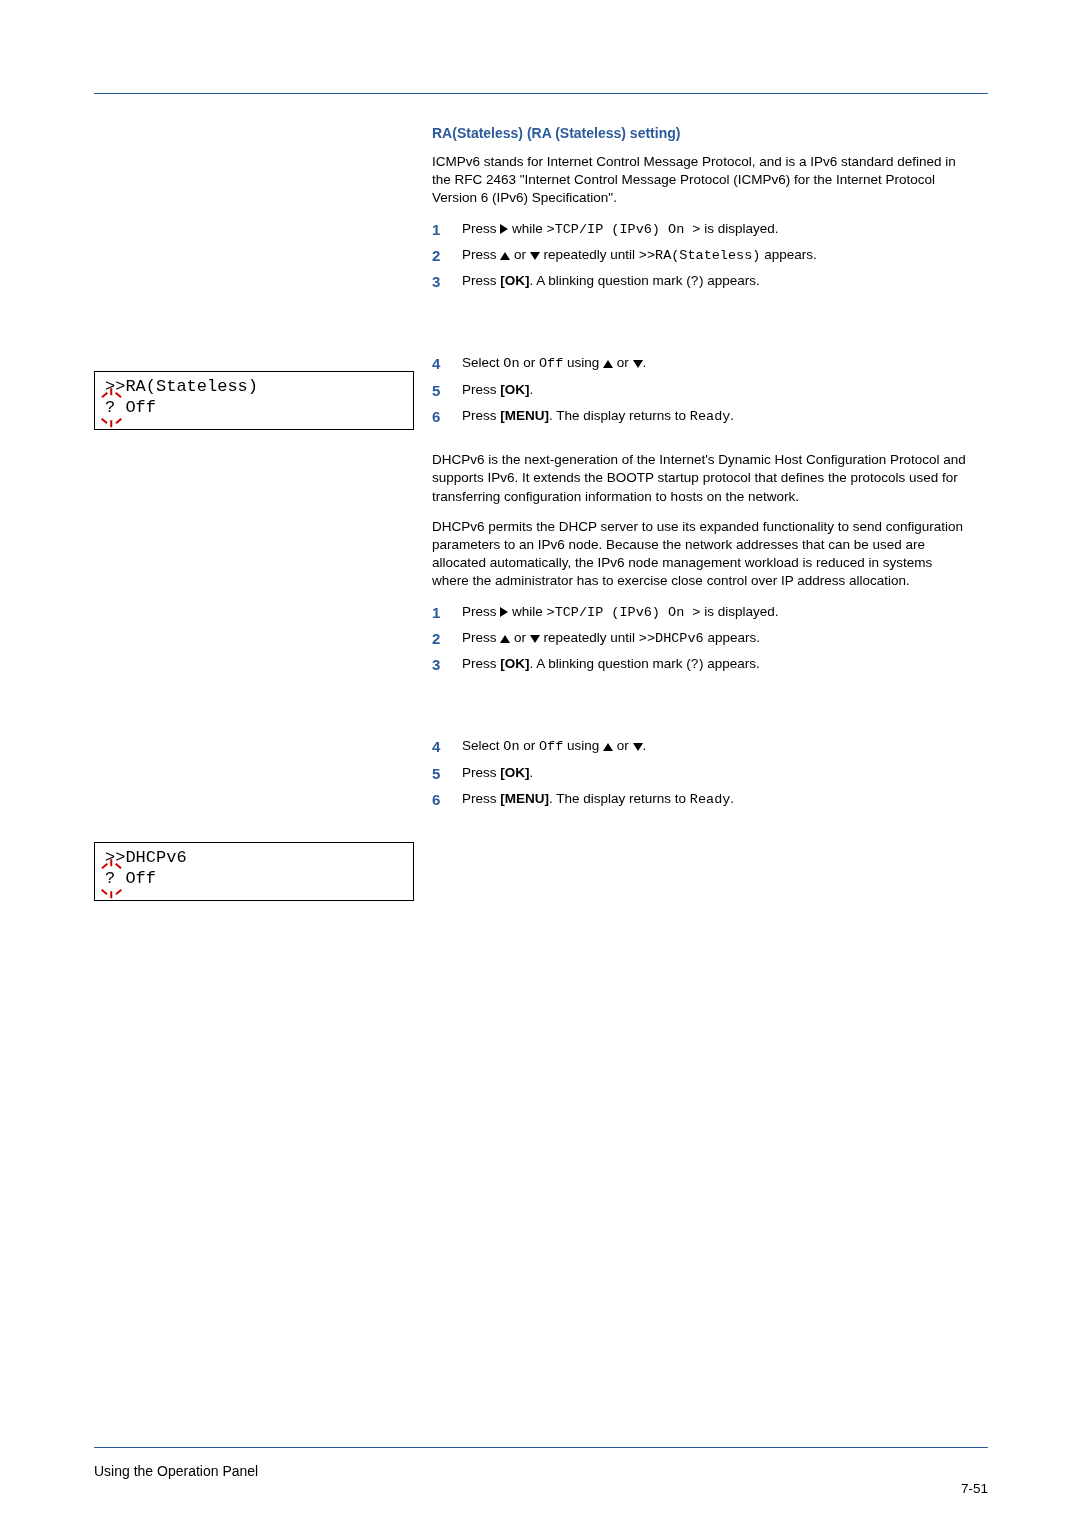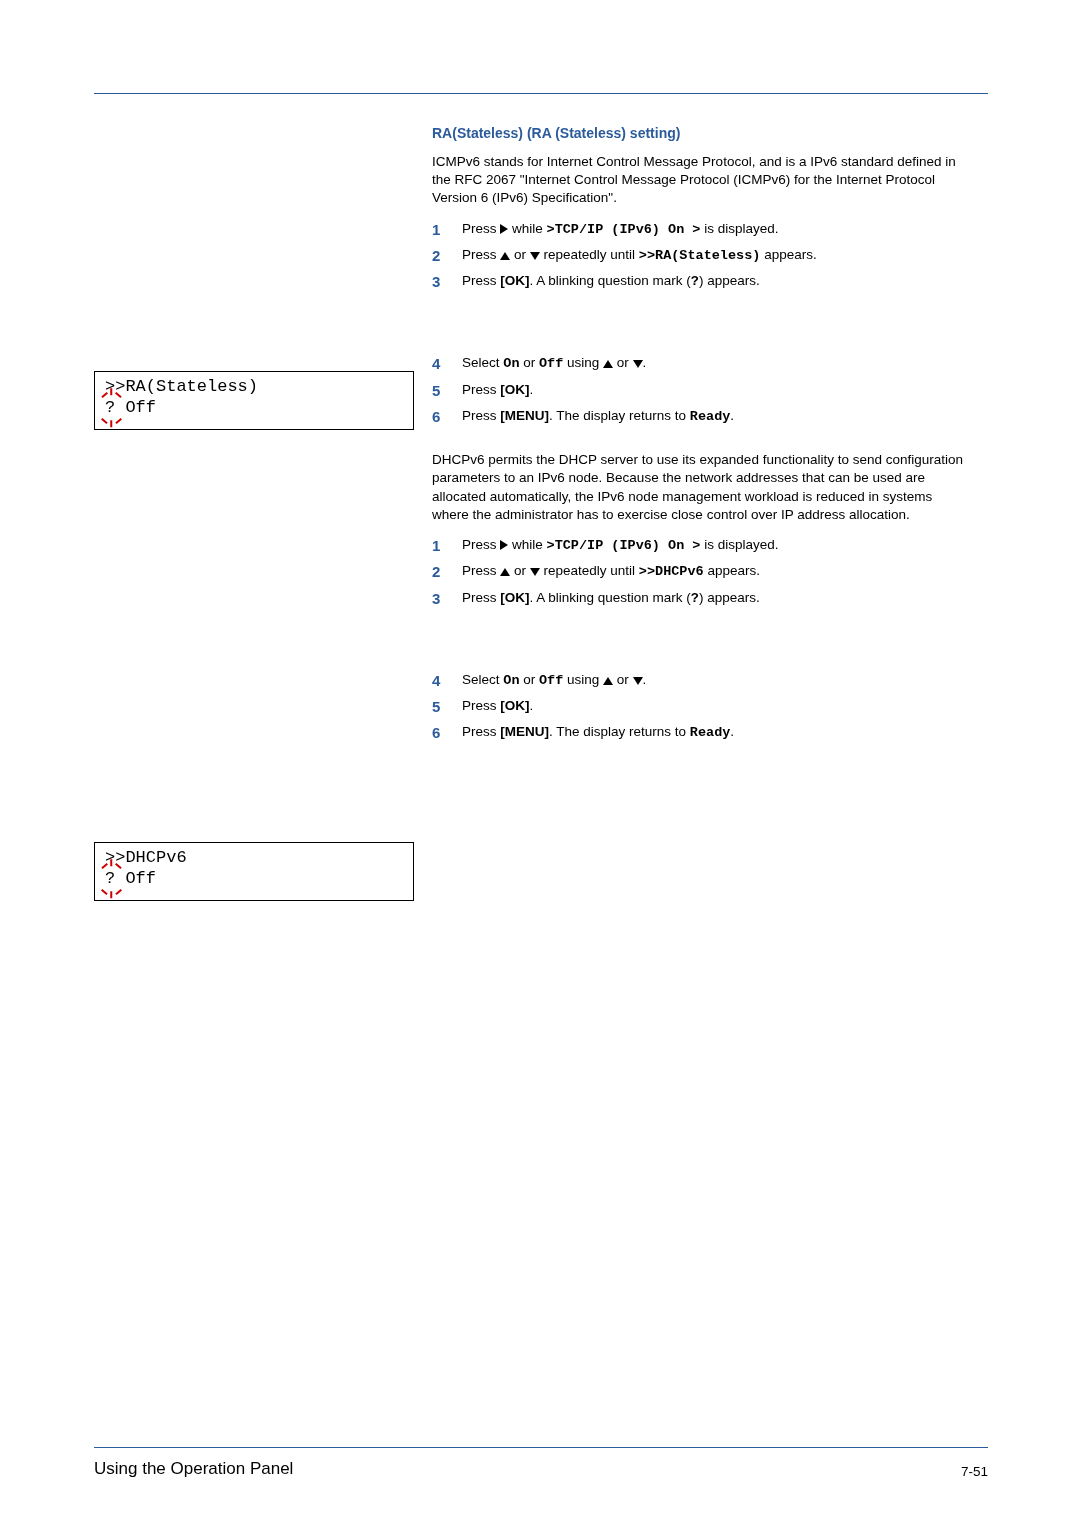--- a/index.html
+++ b/index.html
@@ -23,26 +23,26 @@
     position: absolute;
     bottom: 79px;
     left: 94px;
     right: 92px;
     border-top: 1px solid #2b5b9b;
   }
   .footer-left {
     position: absolute;
     bottom: 48px;
     left: 94px;
-    font-size: 17px;
+    font-size: 14px;
     color: #000;
   }
   .footer-right {
     position: absolute;
-    bottom: 48px;
+    bottom: 31px;
     right: 92px;
     font-size: 13.5px;
     color: #000;
   }
   .content {
     position: absolute;
     top: 125px;
     left: 432px;
     right: 108px;
   }
@@ -62,21 +62,21 @@
     line-height: 1.35;
   }
   .step-num {
     color: #2b5b9b;
     font-weight: bold;
     width: 30px;
     flex-shrink: 0;
     font-size: 15px;
   }
   .step-text { flex: 1; }
-  .mono { font-family: "Courier New", monospace; font-weight: bold; }
+  .mono { font-family: "Courier New", monospace; }
   .tri {
     display: inline-block;
     vertical-align: -1px;
   }
   .tri-right {
     width: 0; height: 0;
     border-top: 5px solid transparent;
     border-bottom: 5px solid transparent;
     border-left: 8px solid #000;
   }
@@ -122,21 +122,21 @@
   .spacer-big { height: 28px; }
 </style>
 </head>
 <body>
 
 <div class="hr-top"></div>
 
 <div class="content">
 
   <div class="section-heading">RA(Stateless) (RA (Stateless) setting)</div>
-  <div class="para">ICMPv6 stands for Internet Control Message Protocol, and is a IPv6 standard defined in the RFC 2067 "Internet Control Message Protocol (ICMPv6) for the Internet Protocol Version 6 (IPv6) Specification".</div>
+  <div class="para">ICMPv6 stands for Internet Control Message Protocol, and is a IPv6 standard defined in the RFC 2463 "Internet Control Message Protocol (ICMPv6) for the Internet Protocol Version 6 (IPv6) Specification".</div>
 
   <div class="step-line">
     <span class="step-num">1</span>
     <span class="step-text">
       <span>Press </span><span class="tri tri-right"></span><span> while </span><span class="mono">&gt;TCP/IP (IPv6) On &gt;</span><span> is displayed.</span>
     </span>
   </div>
 
   <div class="step-line">
     <span class="step-num">2</span>
@@ -171,20 +171,21 @@
 
   <div class="step-line">
     <span class="step-num">6</span>
     <span class="step-text">
       <span>Press </span><b>[MENU]</b><span>. The display returns to </span><span class="mono">Ready</span><span>.</span>
     </span>
   </div>
 
   <div class="spacer"></div>
 
+  <div class="para">DHCPv6 is the next-generation of the Internet's Dynamic Host Configuration Protocol and supports IPv6. It extends the BOOTP startup protocol that defines the protocols used for transferring configuration information to hosts on the network.</div>
   <div class="para">DHCPv6 permits the DHCP server to use its expanded functionality to send configuration parameters to an IPv6 node. Because the network addresses that can be used are allocated automatically, the IPv6 node management workload is reduced in systems where the administrator has to exercise close control over IP address allocation.</div>
 
   <div class="step-line">
     <span class="step-num">1</span>
     <span class="step-text">
       <span>Press </span><span class="tri tri-right"></span><span> while </span><span class="mono">&gt;TCP/IP (IPv6) On &gt;</span><span> is displayed.</span>
     </span>
   </div>
 
   <div class="step-line">

